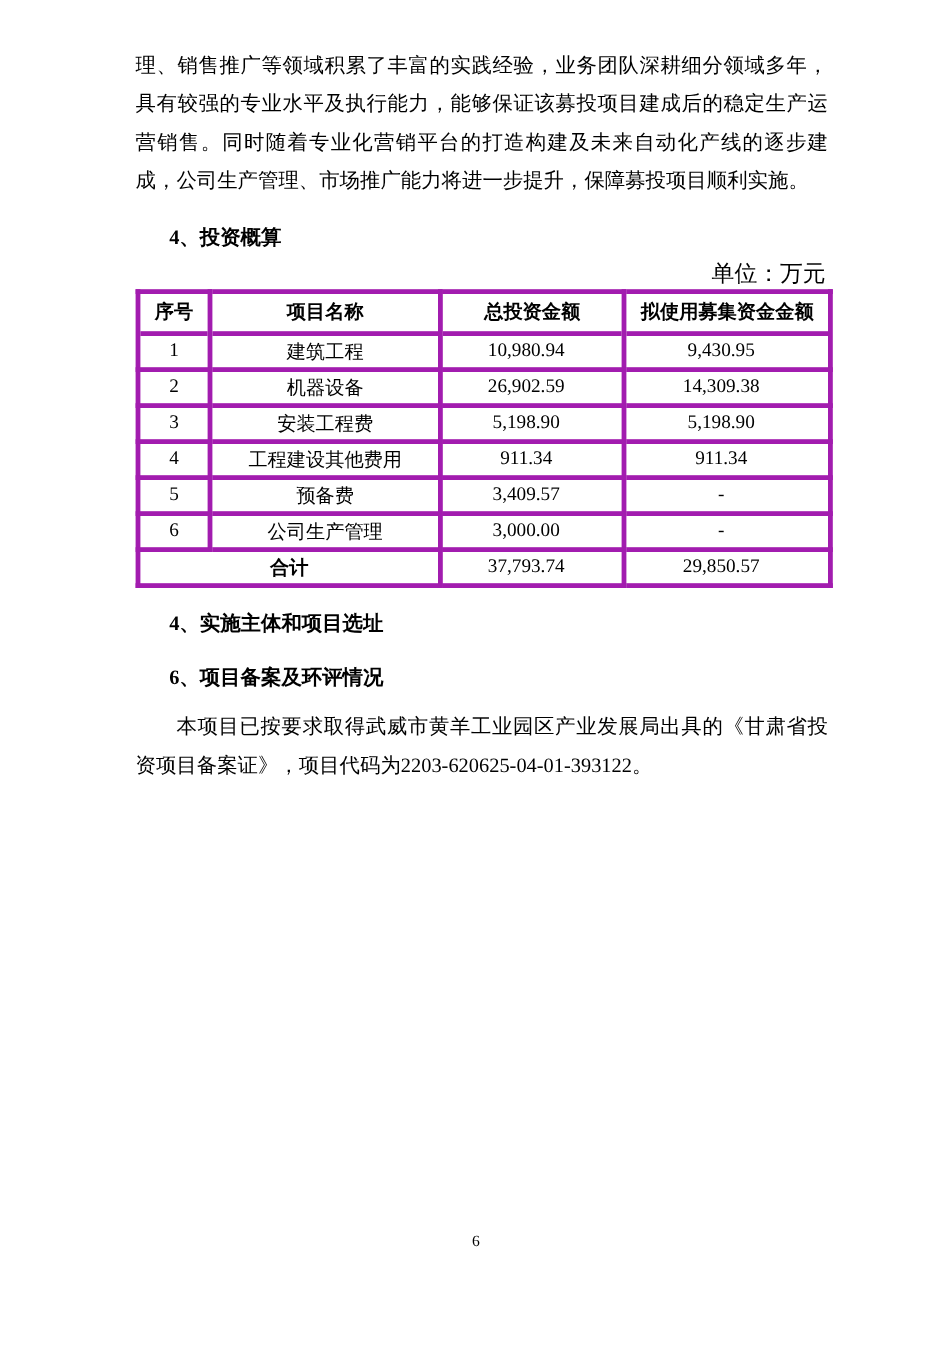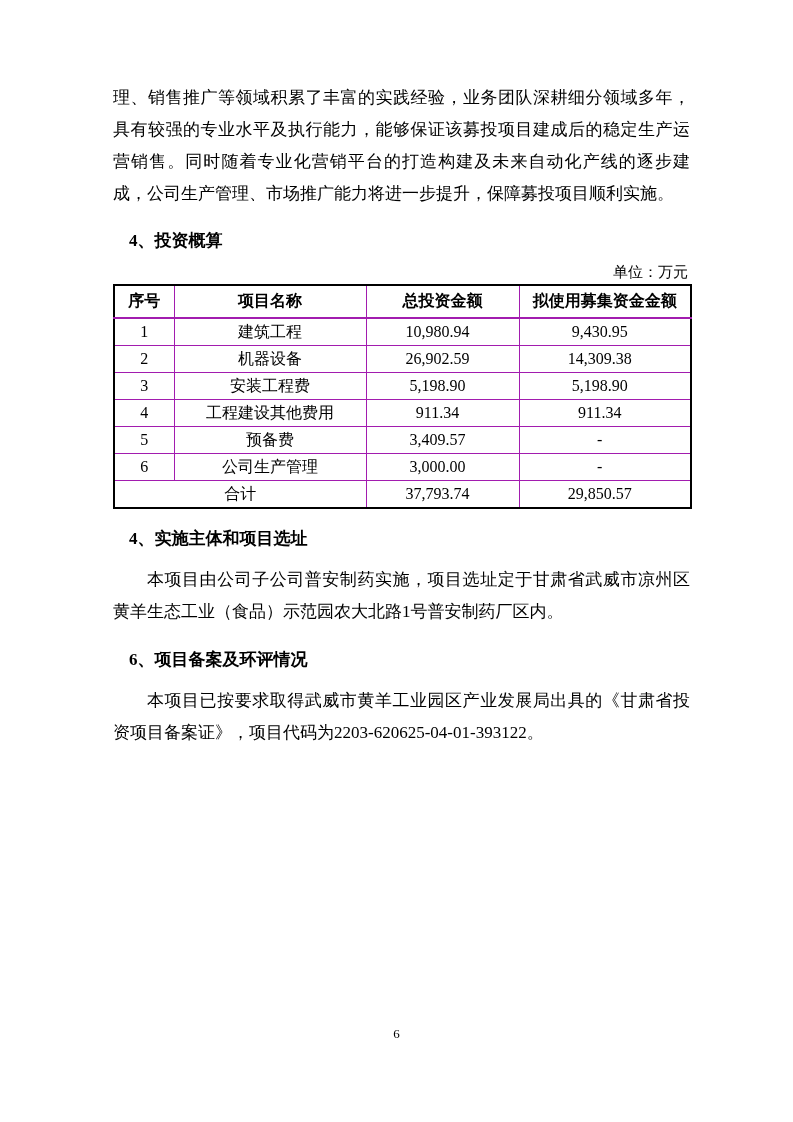--- a/index.html
+++ b/index.html
@@ -14,77 +14,77 @@
     background: #ffffff;
     overflow: hidden;
     font-family: "Liberation Serif", "DejaVu Serif", serif;
     color: #000000;
   }
   .content {
     position: absolute;
     left: 113px;
     top: 0;
     width: 577px;
-    padding-top: 82px;
+    padding-top: 39px;
   }
   p.body-text {
     margin: 0;
     font-size: 17px;
     line-height: 32px;
     text-align: justify;
     text-justify: inter-ideograph;
   }
   p.indent {
     text-indent: 2em;
   }
   .section-heading {
-    margin: 17px 0 0 16px;
+    margin: 17px 0 0 28px;
     font-size: 17px;
     line-height: 27px;
     font-weight: bold;
   }
   p.after-heading {
     margin-top: 12px;
   }
   .unit-label {
     margin: 8px 2px 2px 0;
-    font-size: 15px;
+    font-size: 19px;
     line-height: 20px;
     text-align: right;
   }
   table.invest-table {
     width: 577px;
     border-collapse: collapse;
     border: 2px solid #000000;
     table-layout: fixed;
     font-size: 16px;
   }
   table.invest-table th,
   table.invest-table td {
-    border: 1px solid #a21caf;
+    border: 4px solid #a21caf;
     padding: 0;
     overflow: hidden;
     white-space: nowrap;
   }
   table.invest-table th {
     height: 31px;
     font-weight: bold;
     text-align: center;
     border-bottom-width: 2px;
   }
   table.invest-table td {
     height: 26px;
     text-align: center;
     font-weight: normal;
   }
   table.invest-table td.amount {
     padding-right: 10px;
   }
   table.invest-table tr.total-row td.label {
-    font-weight: normal;
+    font-weight: bold;
   }
   .page-number {
     position: absolute;
     left: 0;
     top: 1026px;
     width: 100%;
     text-align: center;
     font-size: 13px;
     line-height: 16px;
   }
@@ -157,21 +157,20 @@
         <tr class="total-row">
           <td colspan="2" class="label">合计</td>
           <td class="amount">37,793.74</td>
           <td class="amount">29,850.57</td>
         </tr>
       </tbody>
     </table>
 
     <div class="section-heading" style="margin-top:16px">4、实施主体和项目选址</div>
 
-    <p class="body-text indent after-heading">本项目由公司子公司普安制药实施，项目选址定于甘肃省武威市凉州区黄羊生态工业（食品）示范园农大北路1号普安制药厂区内。</p>
 
     <div class="section-heading" style="margin-top:18px">6、项目备案及环评情况</div>
 
     <p class="body-text indent after-heading">本项目已按要求取得武威市黄羊工业园区产业发展局出具的《甘肃省投资项目备案证》，项目代码为2203-620625-04-01-393122。</p>
 
 
   </div>
 
   <div class="page-number">6</div>
 </div>

